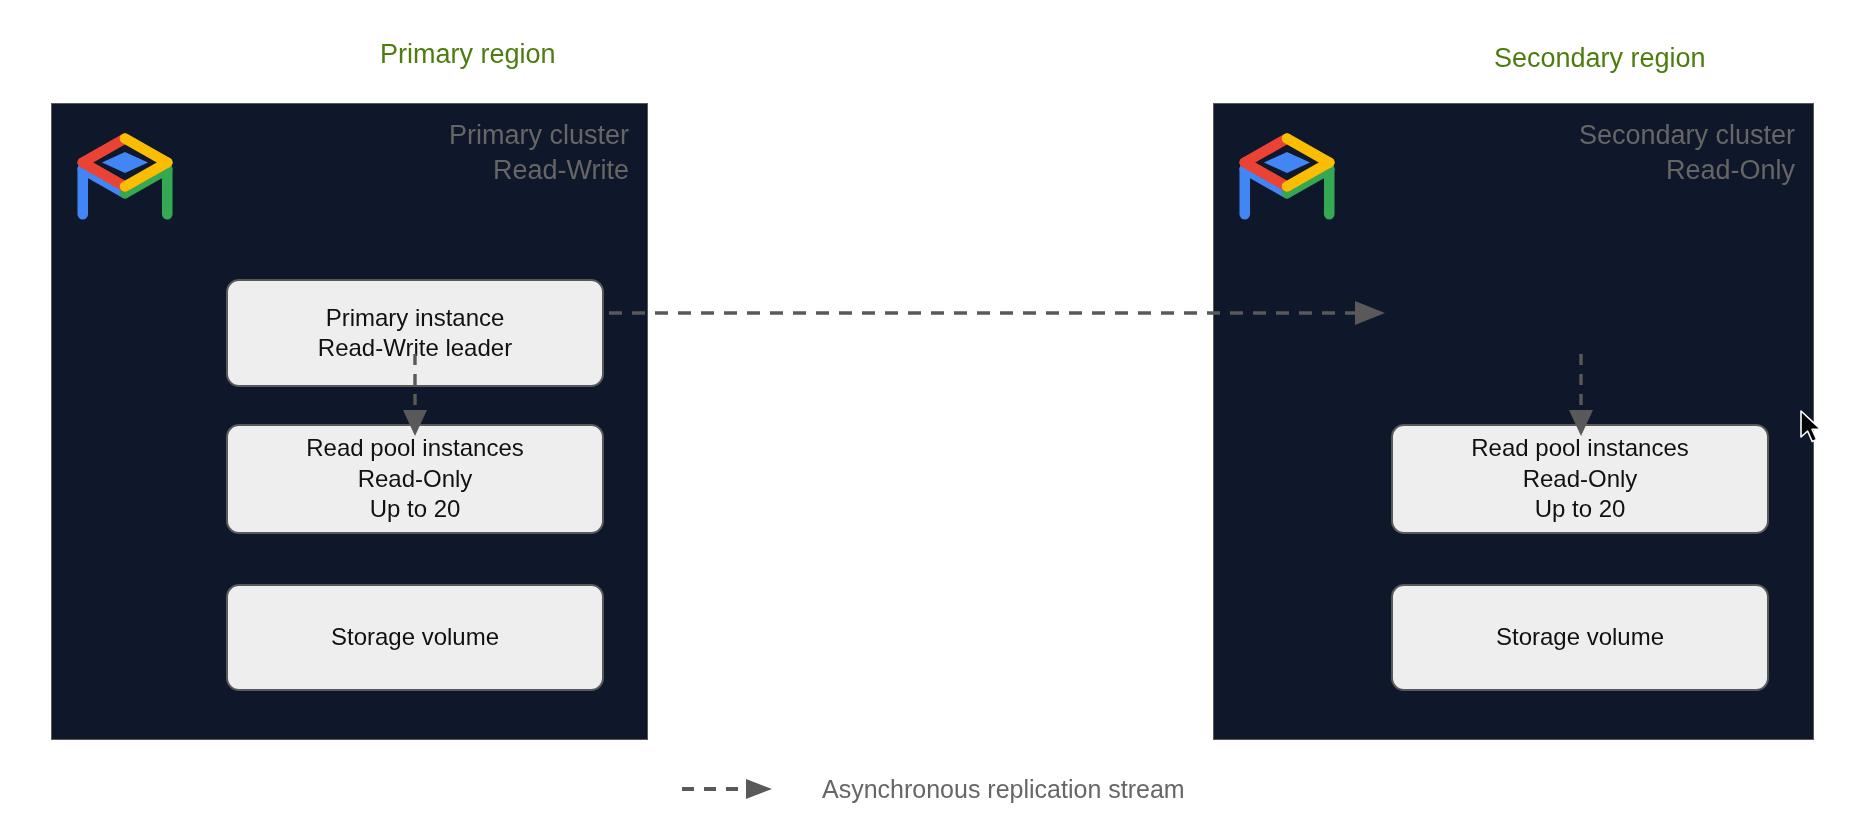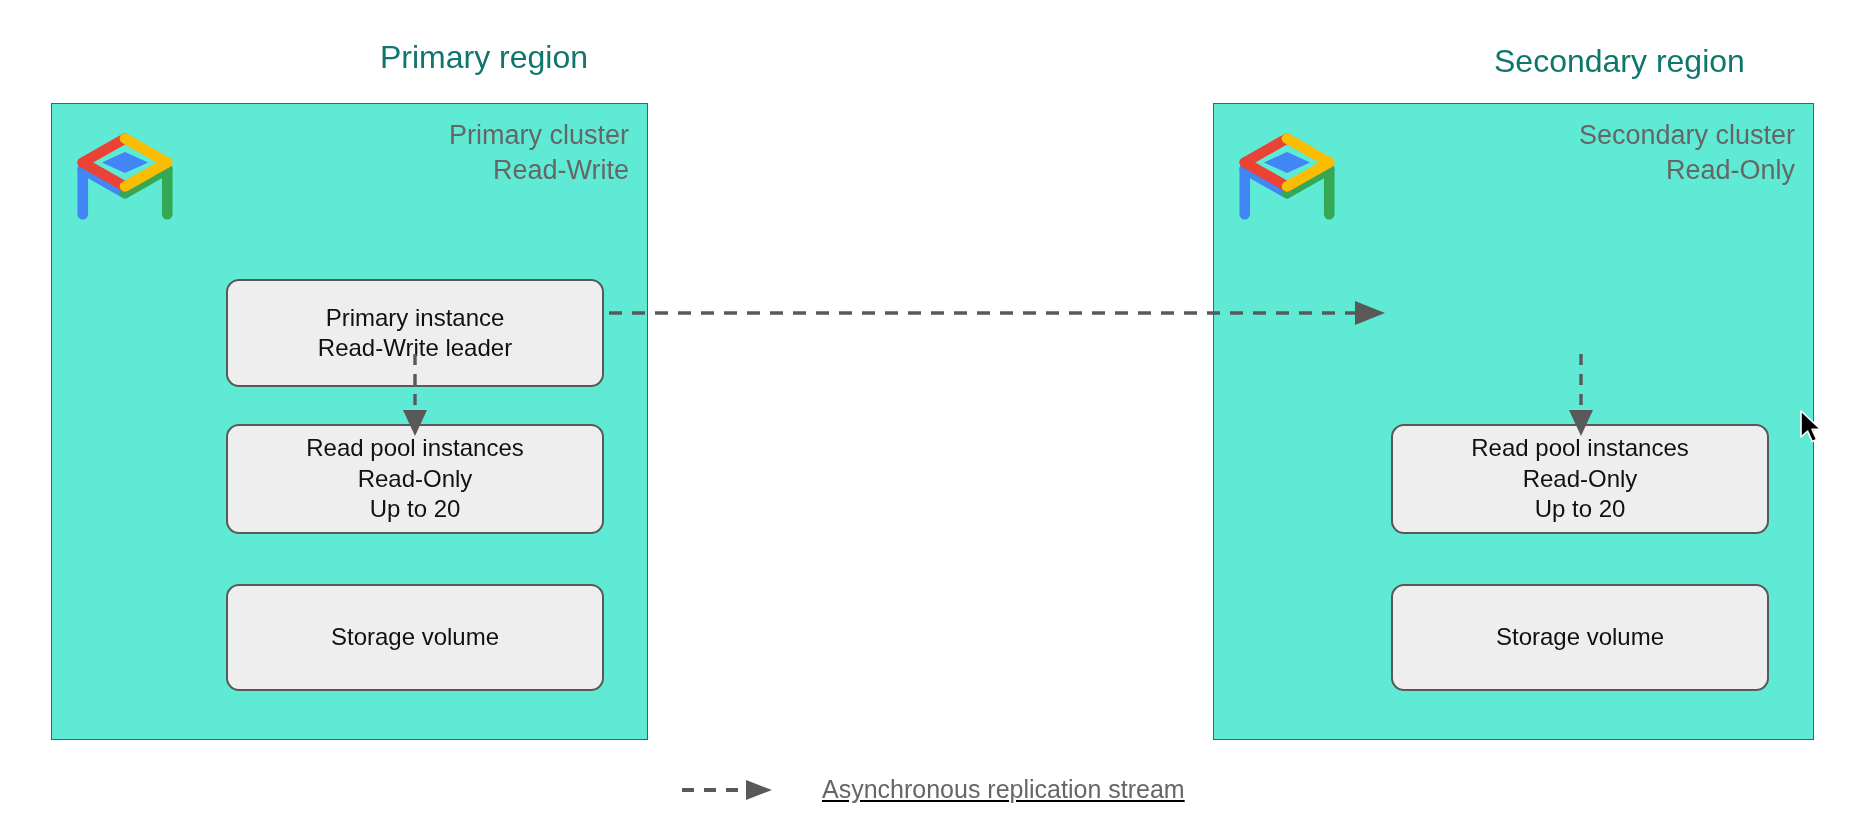--- a/index.html
+++ b/index.html
@@ -19,30 +19,30 @@
   #stage {
     position: absolute;
     left: 0; top: 0;
     width: 1868px;
     height: 836px;
   }
 
   
   .region-label {
     position: absolute;
-    font-size: 32px;
-    color: #0f766e;
+    font-size: 27px;
+    color: #4d7c0f;
     white-space: nowrap;
     line-height: 1.1;
   }
 
   
   .cluster {
     position: absolute;
-    background: #5eead4;
+    background: #0f172a;
     border: 1.5px solid #595959;
     box-sizing: border-box;
   }
 
   .cluster-title {
     position: absolute;
     right: 18px;
     top: 14px;
     font-size: 27px;
     color: #666666;
@@ -86,22 +86,21 @@
     width: 1868px;
     height: 836px;
     pointer-events: none;
     overflow: visible;
   }
 
   
   .legend {
     position: absolute;
     display: flex;
-    align-items: flex-end;
-    text-decoration: underline;
+    align-items: flex-start;
   }
   .legend-text {
     font-size: 25px;
     color: #666666;
     white-space: nowrap;
   }
 
   
   .cursor {
     position: absolute;

